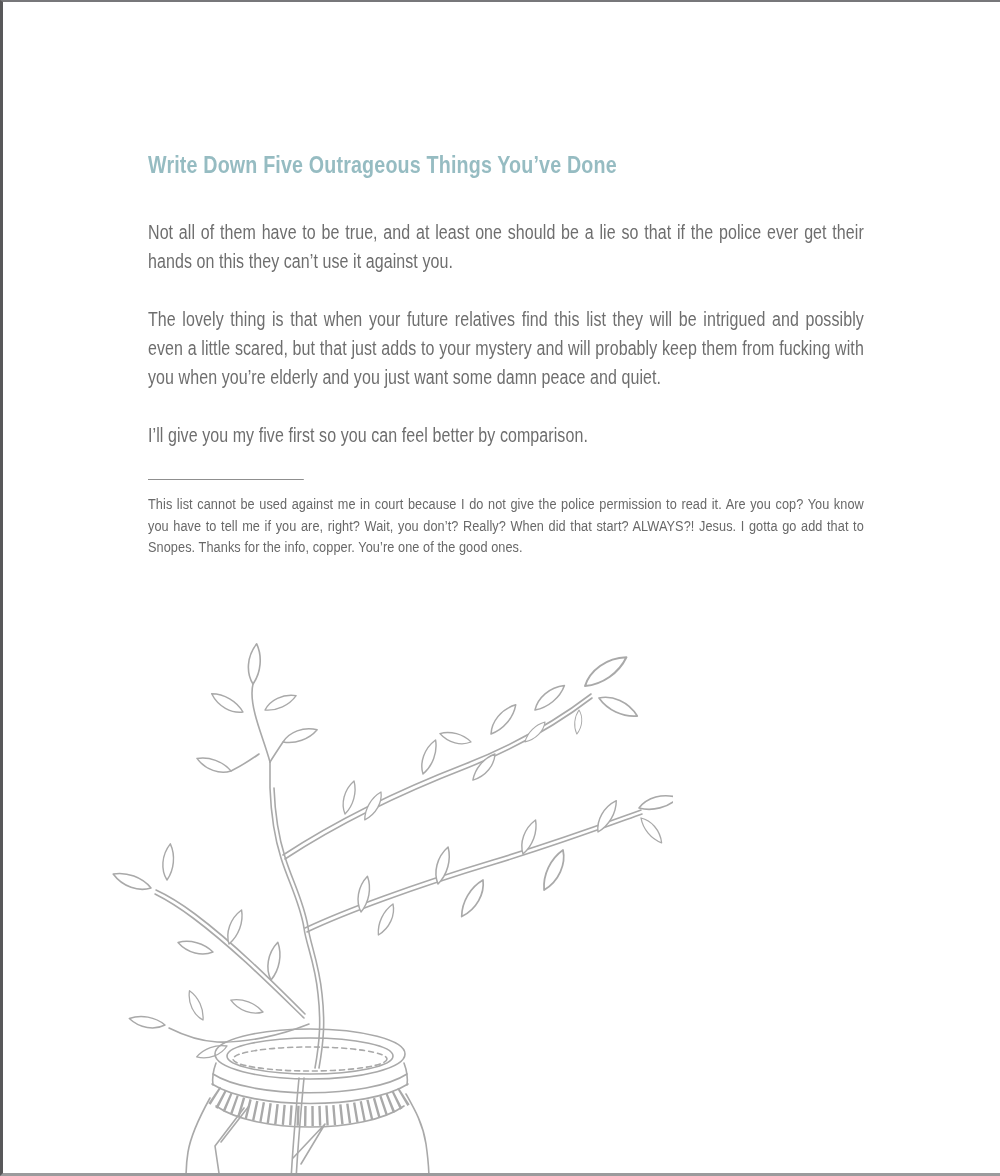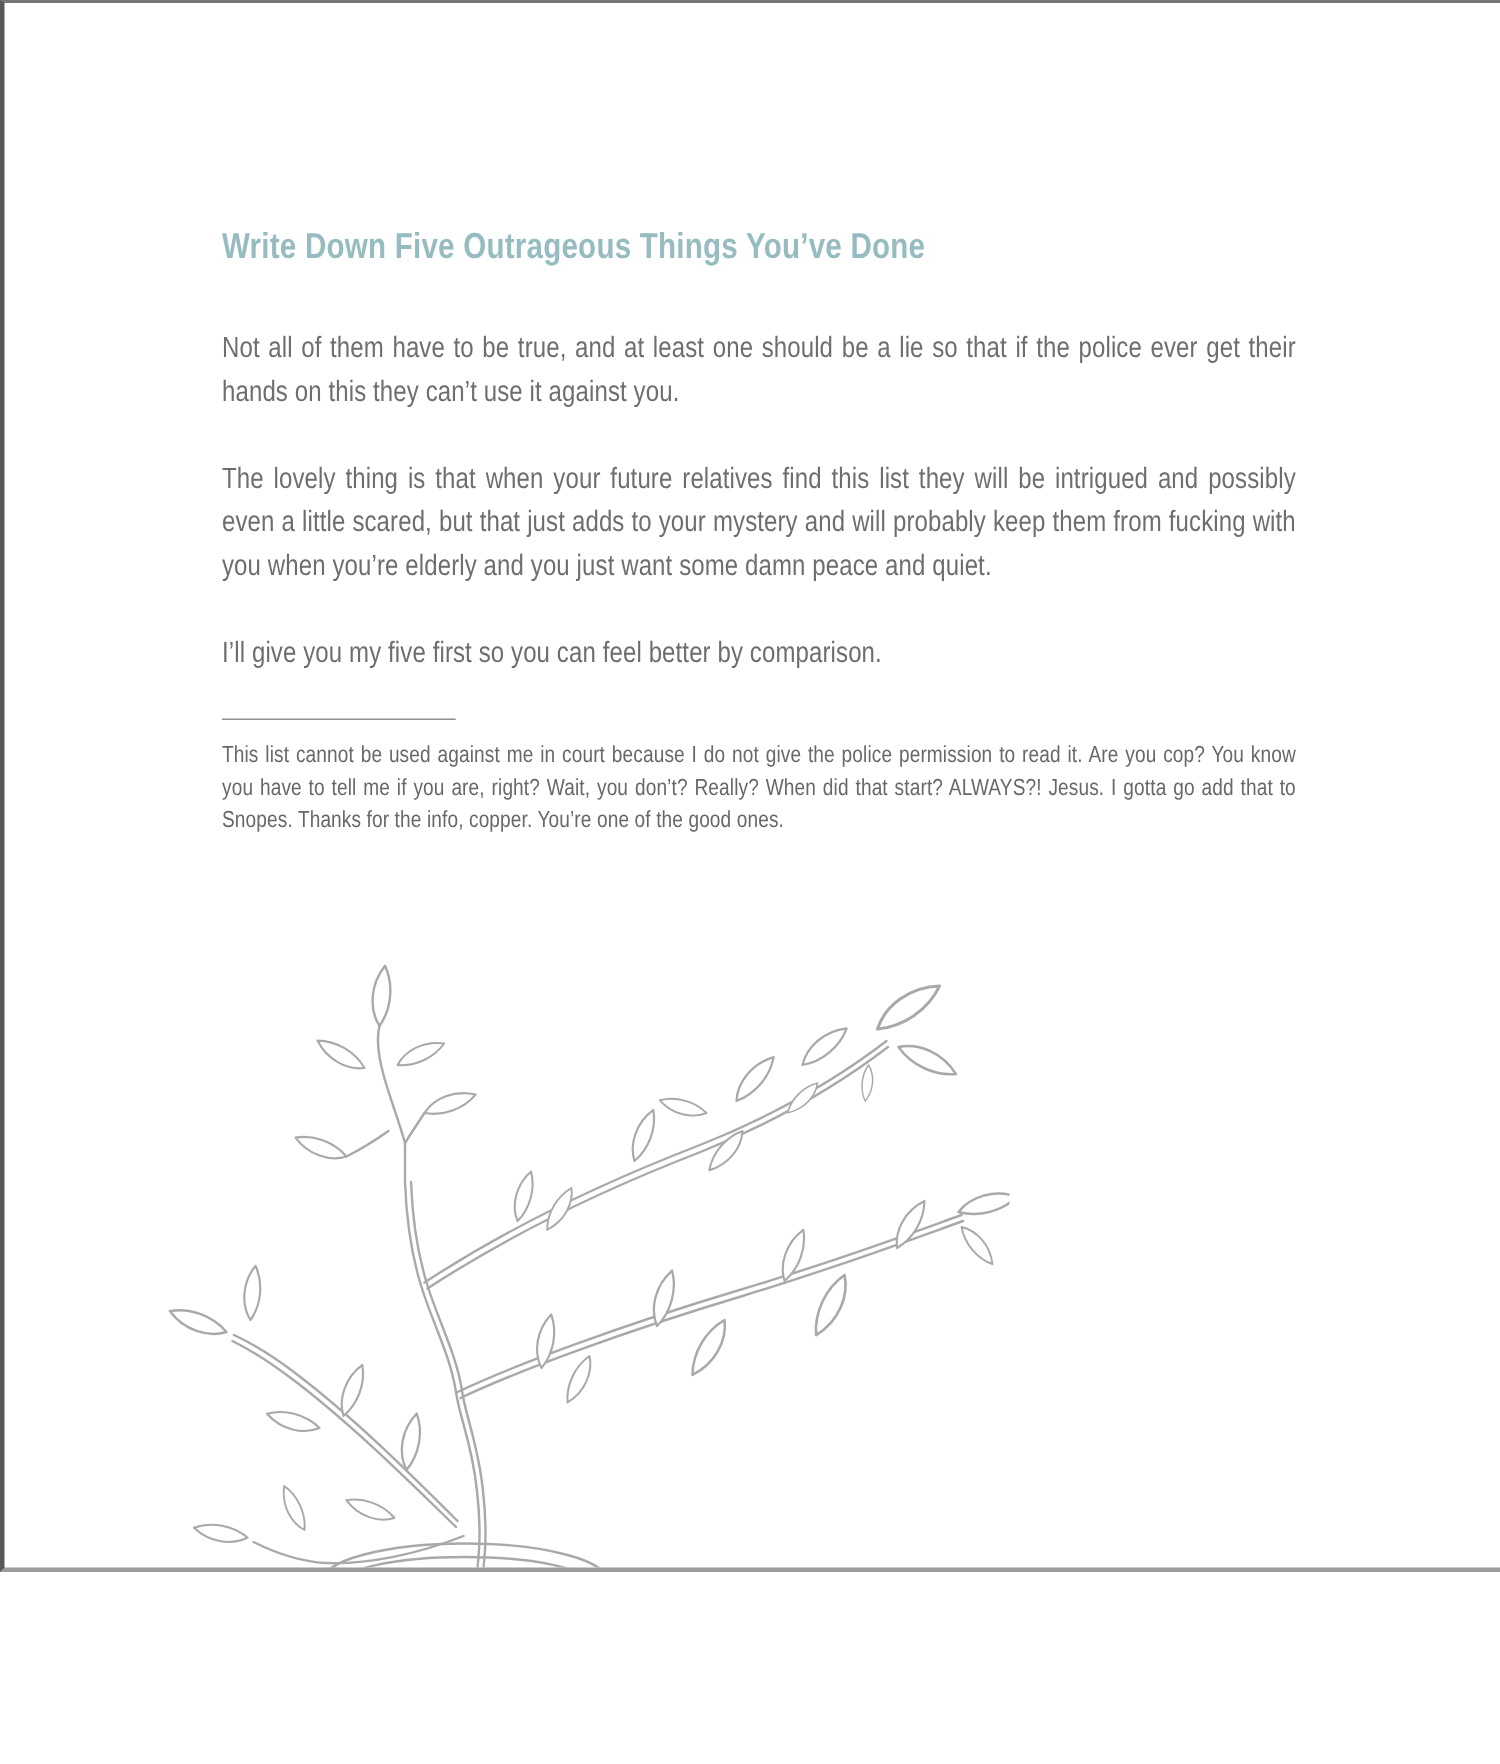--- a/index.html
+++ b/index.html
@@ -4,21 +4,21 @@
 <style>
   html, body {
     margin: 0;
     padding: 0;
     background: #ffffff;
     font-family: "Liberation Sans", sans-serif;
   }
   .page {
     position: relative;
     width: 1000px;
-    height: 1048px;
+    height: 1176px;
     background: #ffffff;
     box-sizing: border-box;
     border-left: 3px solid #58585a;
     border-top: 2px solid #77777a;
     border-bottom: 3px solid #9b9b9d;
     overflow: hidden;
   }
   
   .text-block {
     position: absolute;

